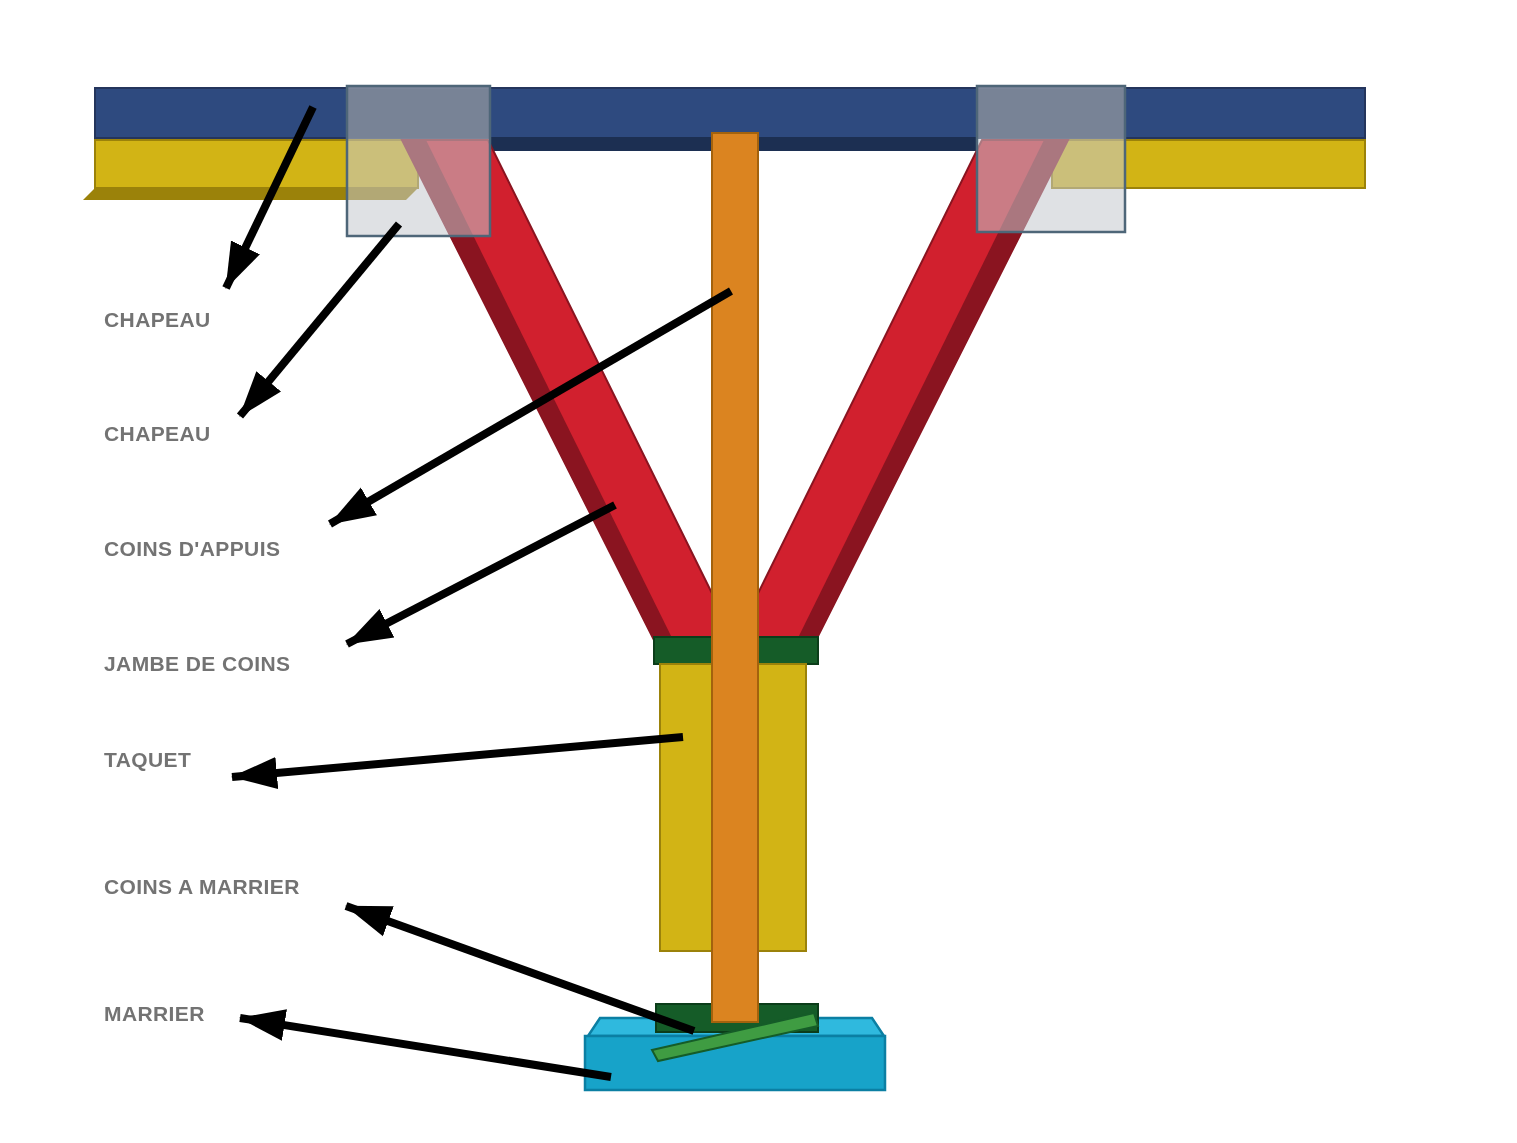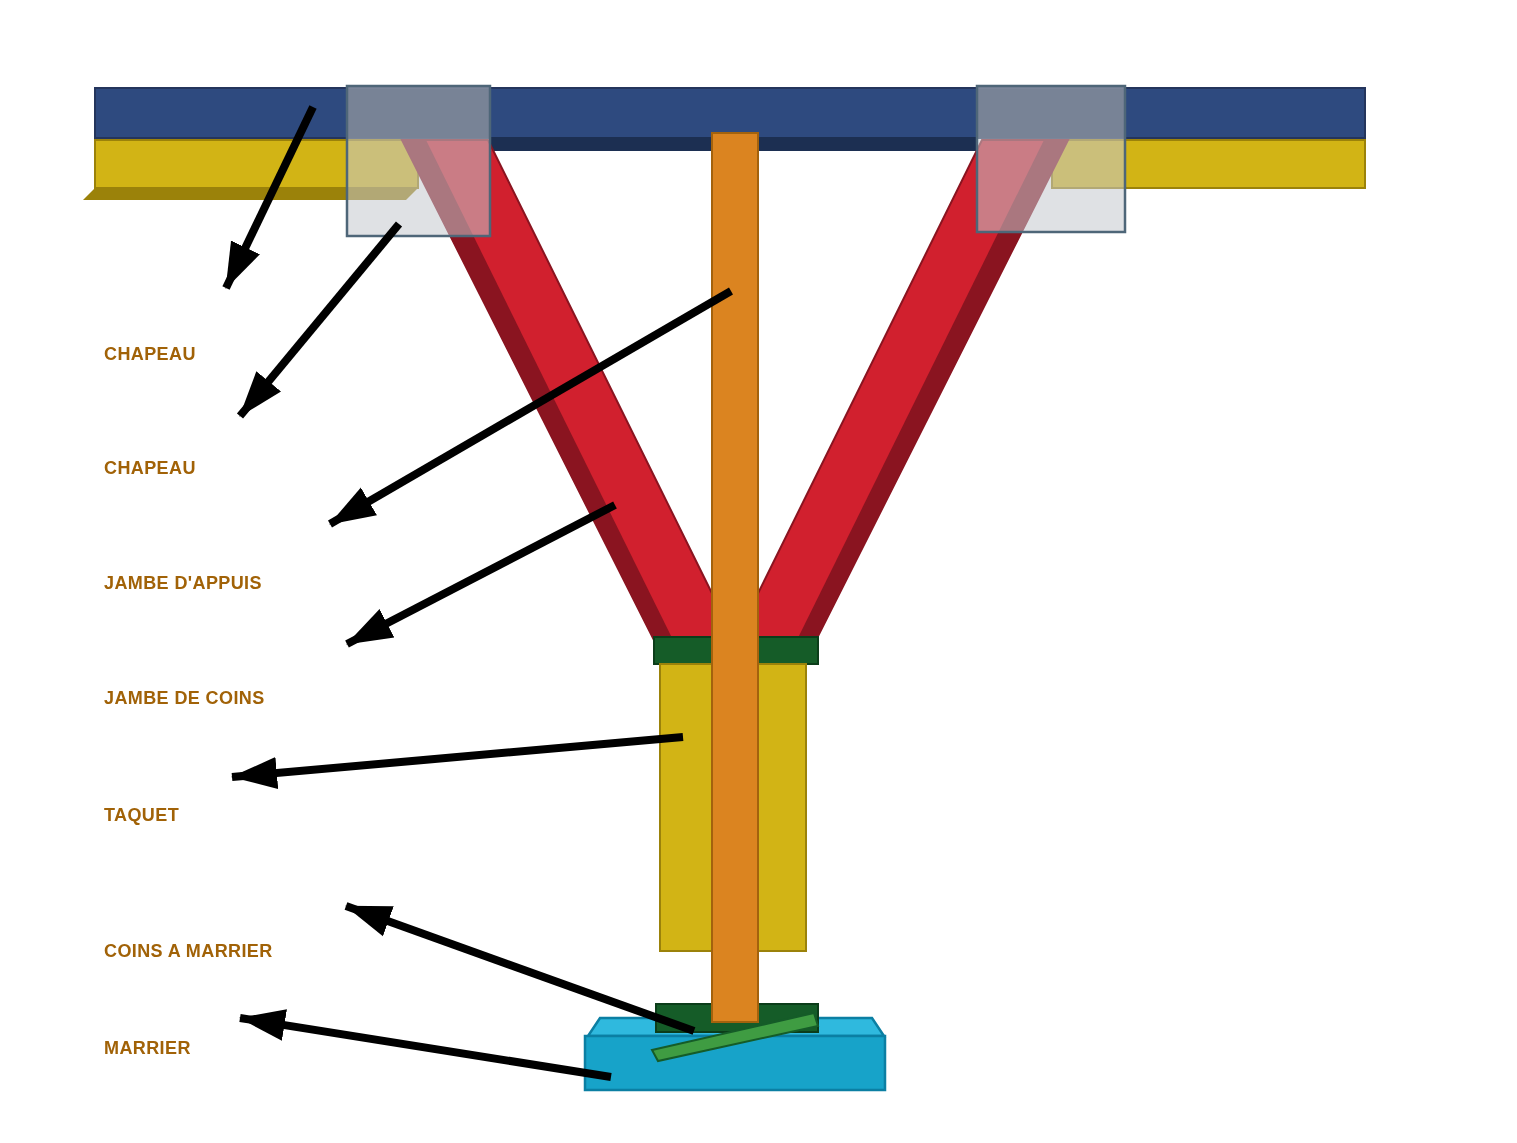--- a/index.html
+++ b/index.html
@@ -1,20 +1,20 @@
 <!DOCTYPE html>
 <html style="--c-beam-blue: #2E4A7F; --c-beam-blue-dark: #1C2F52; --c-beam-yellow: #D2B415; --c-beam-yellow-dark: #9B820A; --c-gusset-gray: #C4C9CE; --c-gusset-border: #4E6678; --c-brace-red: #D1202E; --c-brace-red-dark: #8A1420; --c-post-orange: #DB8420; --c-post-orange-dark: #A3620D; --c-green-dark: #155C28; --c-green-light: #3F9C42; --c-base-cyan: #17A3C9; --c-base-cyan-light: #2FB9DE; --c-base-cyan-dark: #0B7FA3; --c-outline-navy: #24355C; --c-arrow: #000000; --c-text: #000000; --c-background: #FFFFFF;"><head>
 <meta charset="utf-8">
 <style>
   html,body{margin:0;padding:0;background:#fff;}
   .stage{position:relative;width:1517px;height:1143px;background:#fff;overflow:hidden;
          font-family:"Liberation Sans",sans-serif;}
   .stage svg{position:absolute;left:0;top:0;}
-  .lbl{position:absolute;left:104px;font-weight:700;font-size:18px;letter-spacing:.4px;
-       color:#a16207;white-space:nowrap;margin-top:36px;}
+  .lbl{position:absolute;left:104px;font-weight:700;font-size:21px;letter-spacing:.4px;
+       color:#737373;white-space:nowrap;}
 
   .f-blue  {fill:var(--c-beam-blue);stroke:var(--c-outline-navy);stroke-width:2;}
   .f-navy  {fill:var(--c-beam-blue-dark);}
   .f-yellow{fill:var(--c-beam-yellow);stroke:var(--c-beam-yellow-dark);stroke-width:2;}
   .f-ydark {fill:var(--c-beam-yellow-dark);}
   .f-red   {fill:var(--c-brace-red);stroke:var(--c-brace-red-dark);stroke-width:2;}
   .f-rdark {fill:var(--c-brace-red-dark);}
   .f-gusset{fill:var(--c-gusset-gray);fill-opacity:.55;stroke:var(--c-gusset-border);stroke-width:2.5;}
   .f-orange{fill:var(--c-post-orange);stroke:var(--c-post-orange-dark);stroke-width:2;}
   .f-gdark {fill:var(--c-green-dark);stroke:#0C3D1A;stroke-width:2;}
@@ -83,19 +83,19 @@
       <line x1="731" y1="291" x2="330" y2="524" class="arrow" marker-end="url(#ah)"></line>
       <line x1="615" y1="505" x2="347" y2="644" class="arrow" marker-end="url(#ah)"></line>
       <line x1="683" y1="737" x2="232" y2="777" class="arrow" marker-end="url(#ah)"></line>
       <line x1="694" y1="1031" x2="346" y2="906" class="arrow" marker-end="url(#ah)"></line>
       <line x1="611" y1="1077" x2="240" y2="1018" class="arrow" marker-end="url(#ah)"></line>
     </g>
   </svg>
 
   <div class="lbl" style="top:308px">CHAPEAU</div>
   <div class="lbl" style="top:422px">CHAPEAU</div>
-  <div class="lbl" style="top:537px">JAMBE D'APPUIS</div>
+  <div class="lbl" style="top:537px">COINS D'APPUIS</div>
   <div class="lbl" style="top:652px">JAMBE DE COINS</div>
-  <div class="lbl" style="top:769px">TAQUET</div>
-  <div class="lbl" style="top:905px">COINS A MARRIER</div>
+  <div class="lbl" style="top:748px">TAQUET</div>
+  <div class="lbl" style="top:875px">COINS A MARRIER</div>
   <div class="lbl" style="top:1002px">MARRIER</div>
 
 </div>
 
 </body></html>

